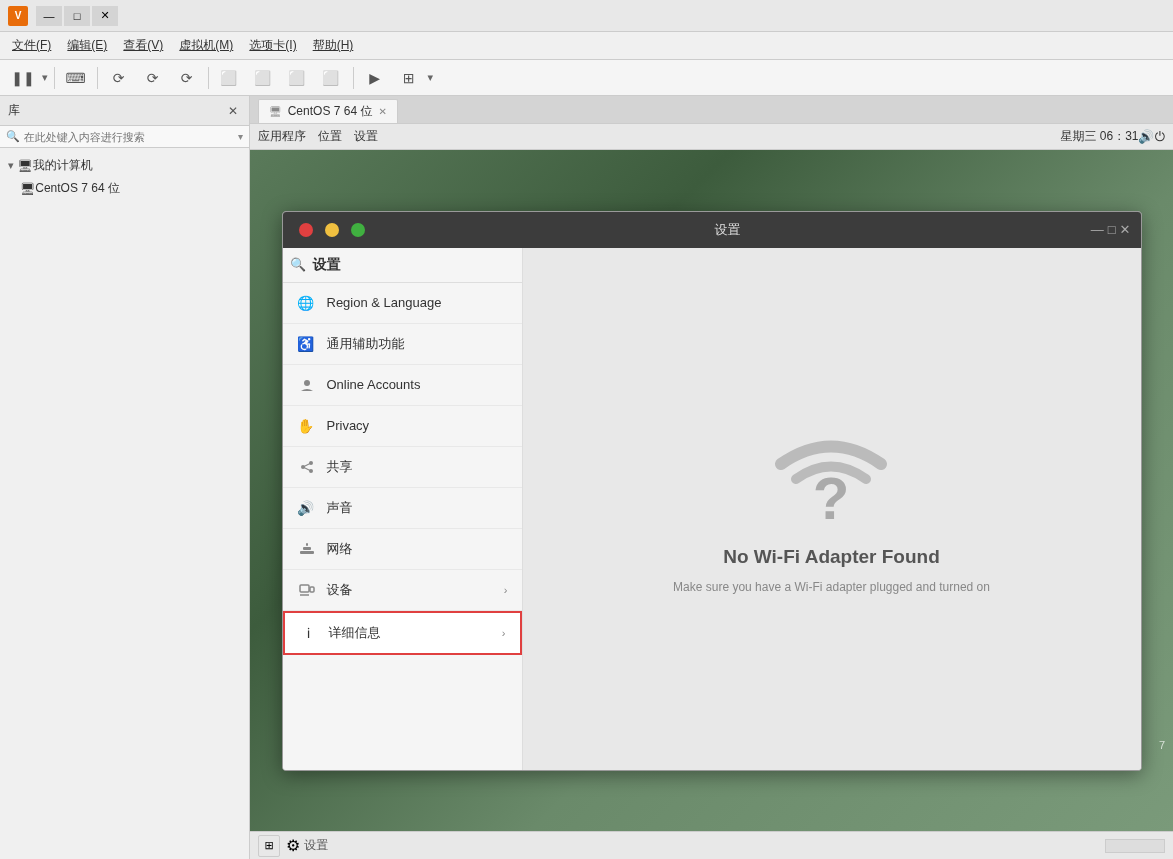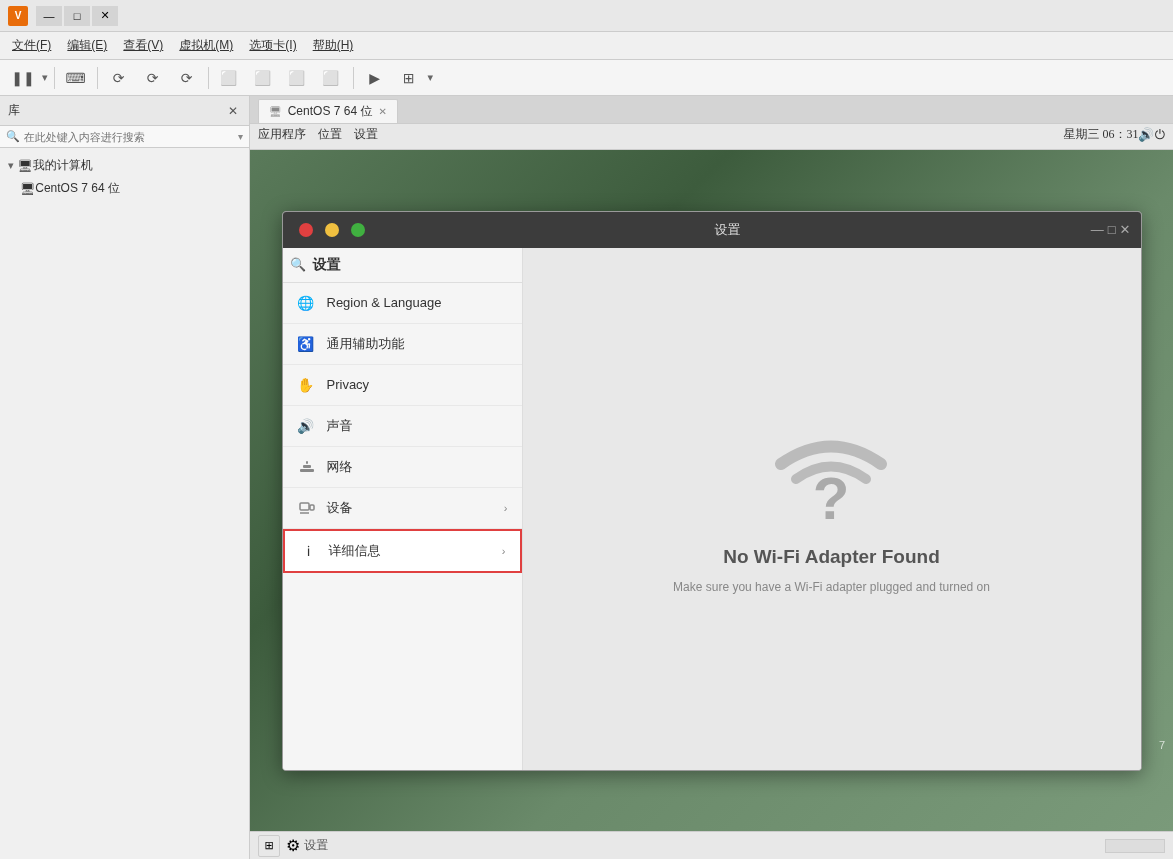--- a/index.html
+++ b/index.html
@@ -166,27 +166,26 @@
       cursor: pointer;
       gap: 6px;
       border-radius: 2px 2px 0 0;
     }
     .tab-icon { font-size: 10px; color: #888; }
     .tab-close { font-size: 10px; color: #888; cursor: pointer; }
 
     
     .guest-toolbar {
       display: flex;
-      align-items: flex-start;
+      align-items: center;
       background: #e8e8e8;
       padding: 2px 8px;
       height: 26px;
       border-bottom: 1px solid #ccc;
       gap: 12px;
-      font-family: Liberation Serif, serif;
     }
     .guest-menu { font-size: 12px; color: #333; cursor: pointer; }
     .guest-clock { margin-left: auto; font-size: 12px; color: #333; display: flex; align-items: center; }
     .guest-volume { font-size: 13px; color: #333; cursor: pointer; }
     .guest-power { font-size: 13px; color: #333; cursor: pointer; }
 
     
     .vm-display {
       flex: 1;
       background: linear-gradient(135deg, #5a7a5a 0%, #3d5c3d 30%, #6a8a6a 60%, #7a9a7a 100%);
@@ -458,26 +457,47 @@
               <div class="settings-item">
                 <div class="settings-item-icon">🌐</div>
                 <span>Region &amp; Language</span>
               </div>
 
               <div class="settings-item">
                 <div class="settings-item-icon">♿</div>
                 <span>通用辅助功能</span>
               </div>
 
+              <div class="settings-item">
+                <div class="settings-item-icon">
+                  <svg width="16" height="16" viewBox="0 0 16 16">
+                    <circle cx="8" cy="6" r="3" fill="#888"></circle>
+                    <path d="M2 14 Q8 10 14 14" fill="#888"></path>
+                  </svg>
+                </div>
+                <span>Online Accounts</span>
+              </div>
 
               <div class="settings-item">
                 <div class="settings-item-icon">✋</div>
                 <span>Privacy</span>
               </div>
 
+              <div class="settings-item">
+                <div class="settings-item-icon">
+                  <svg width="16" height="16" viewBox="0 0 16 16">
+                    <circle cx="4" cy="8" r="2" fill="#888"></circle>
+                    <circle cx="12" cy="4" r="2" fill="#888"></circle>
+                    <circle cx="12" cy="12" r="2" fill="#888"></circle>
+                    <line x1="4" y1="8" x2="12" y2="4" stroke="#888" stroke-width="1.2"></line>
+                    <line x1="4" y1="8" x2="12" y2="12" stroke="#888" stroke-width="1.2"></line>
+                  </svg>
+                </div>
+                <span>共享</span>
+              </div>
 
               <div class="settings-item">
                 <div class="settings-item-icon">🔊</div>
                 <span>声音</span>
               </div>
 
 
               <div class="settings-item">
                 <div class="settings-item-icon">
                   <svg width="16" height="16" viewBox="0 0 16 16">

